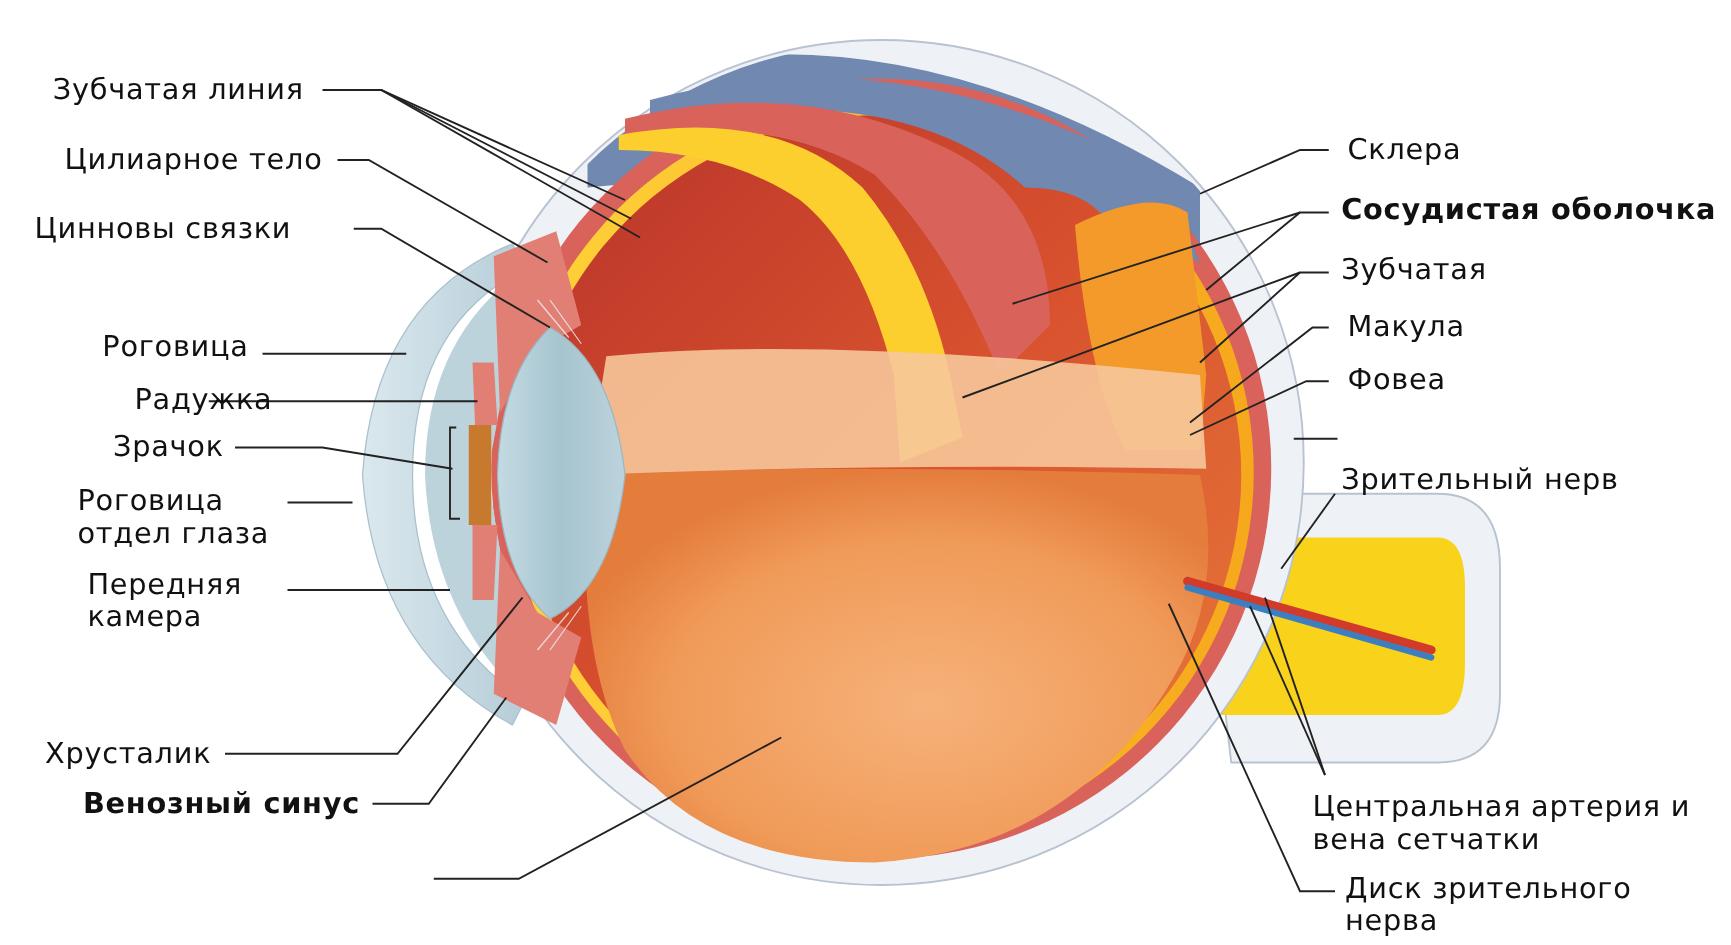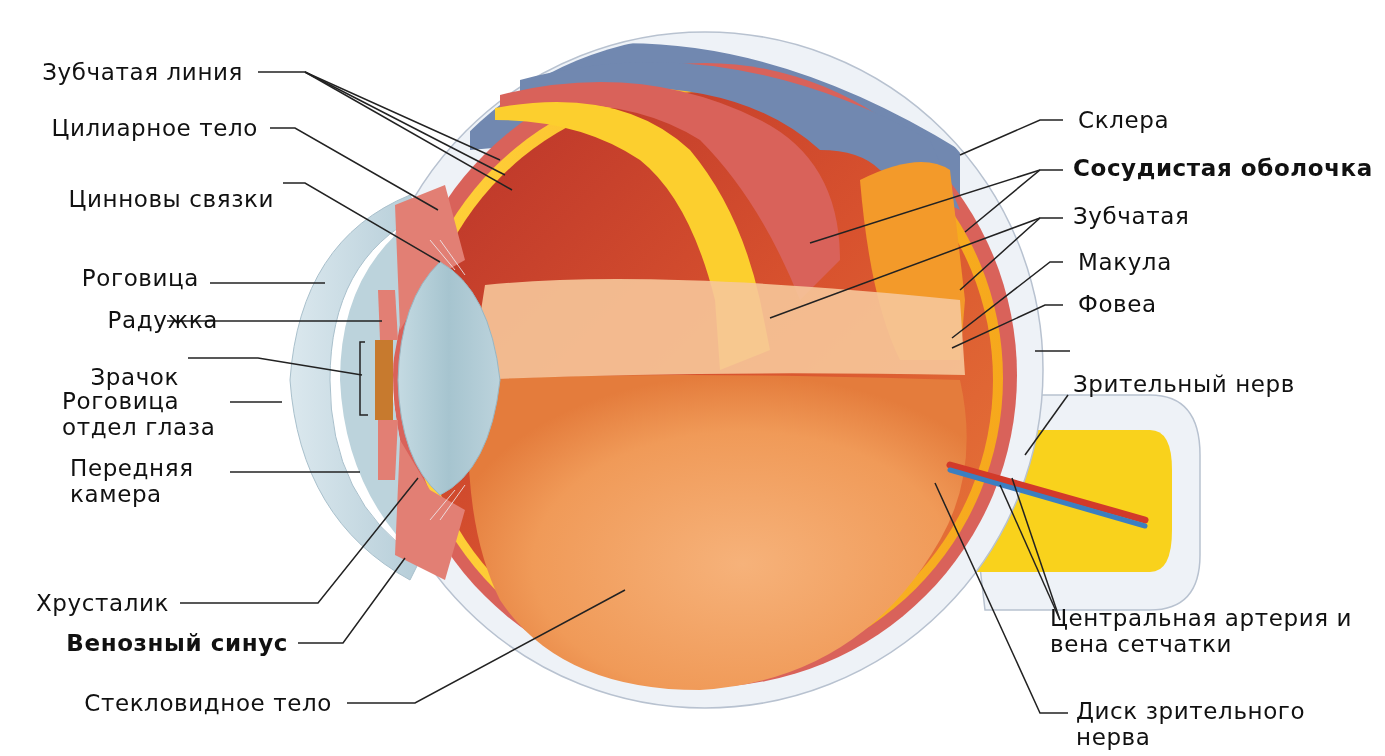--- a/index.html
+++ b/index.html
@@ -121,35 +121,34 @@
       <polyline points="1070,351 1035,351"></polyline>
       <polyline points="1068,395 1025,455"></polyline>
       <polyline points="1060,620 1000,485"></polyline>
       <polyline points="1060,620 1012,478"></polyline>
       <polyline points="1068,713 1040,713 935,483"></polyline>
     </g>
   </svg>
 
   <div class="label r" style="right:1142px; top:59px;">Зубчатая линия</div>
   <div class="label r" style="right:1127px; top:115px;">Цилиарное тело</div>
-  <div class="label r" style="right:1111px; top:170px;margin-top:16px;">Цинновы связки</div>
+  <div class="label r" style="right:1152px; top:170px;">Цинновы связки</div>
   <div class="label r" style="right:1186px; top:265px;">Роговица</div>
   <div class="label r" style="right:1167px; top:307px;">Радужка</div>
-  <div class="label r" style="right:1206px; top:364px;">Зрачок</div>
+  <div class="label r" style="right:1206px; top:345px;">Зрачок</div>
   <div class="label" style="left:62px;   top:388px;">Роговица
 отдел глаза</div>
   <div class="label" style="left:70px;   top:455px;">Передняя
 камера</div>
   <div class="label r" style="right:1216px; top:590px;">Хрусталик</div>
   <div class="label r" style="right:1097px; top:630px;font-weight:bold;">Венозный синус</div>
-  <div class="label r" style="right:1053px; top:690px;">Стекловидное тело</div>
 
   <div class="label" style="left:1078px; top:107px;">Склера</div>
   <div class="label" style="left:1073px; top:155px;font-weight:bold;">Сосудистая оболочка</div>
   <div class="label" style="left:1073px; top:203px;">Зубчатая</div>
   <div class="label" style="left:1078px; top:249px;">Макула</div>
   <div class="label" style="left:1078px; top:291px;">Фовеа</div>
   <div class="label" style="left:1073px; top:371px;">Зрительный нерв</div>
-  <div class="label" style="left:1050px; top:605px;">Центральная артерия и
+  <div class="label" style="left:1050px; top:633px;">Центральная артерия и
 вена сетчатки</div>
   <div class="label" style="left:1076px; top:698px;">Диск зрительного
 нерва</div>
 </div>
 
 </body></html>

